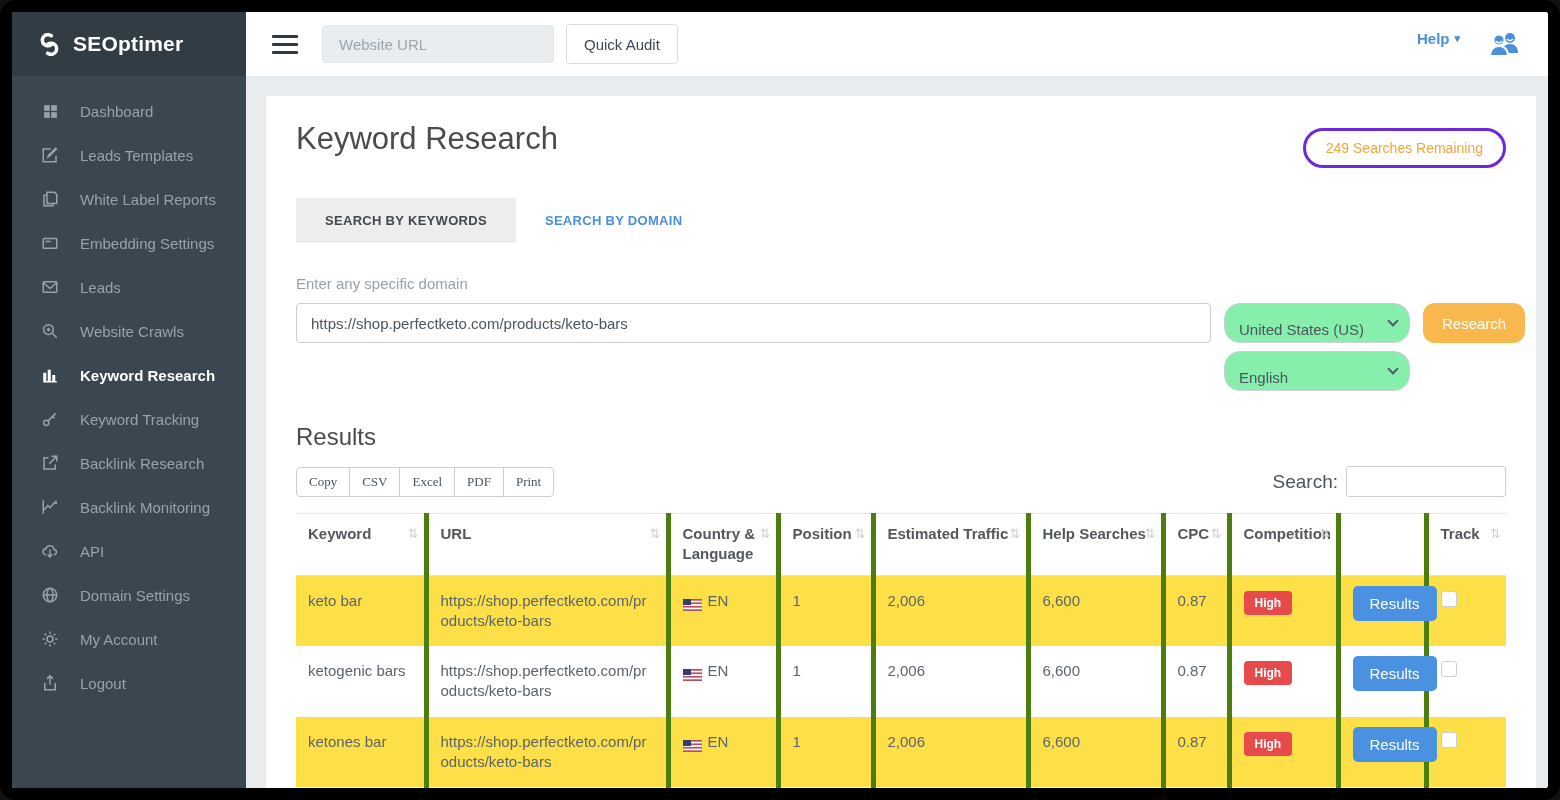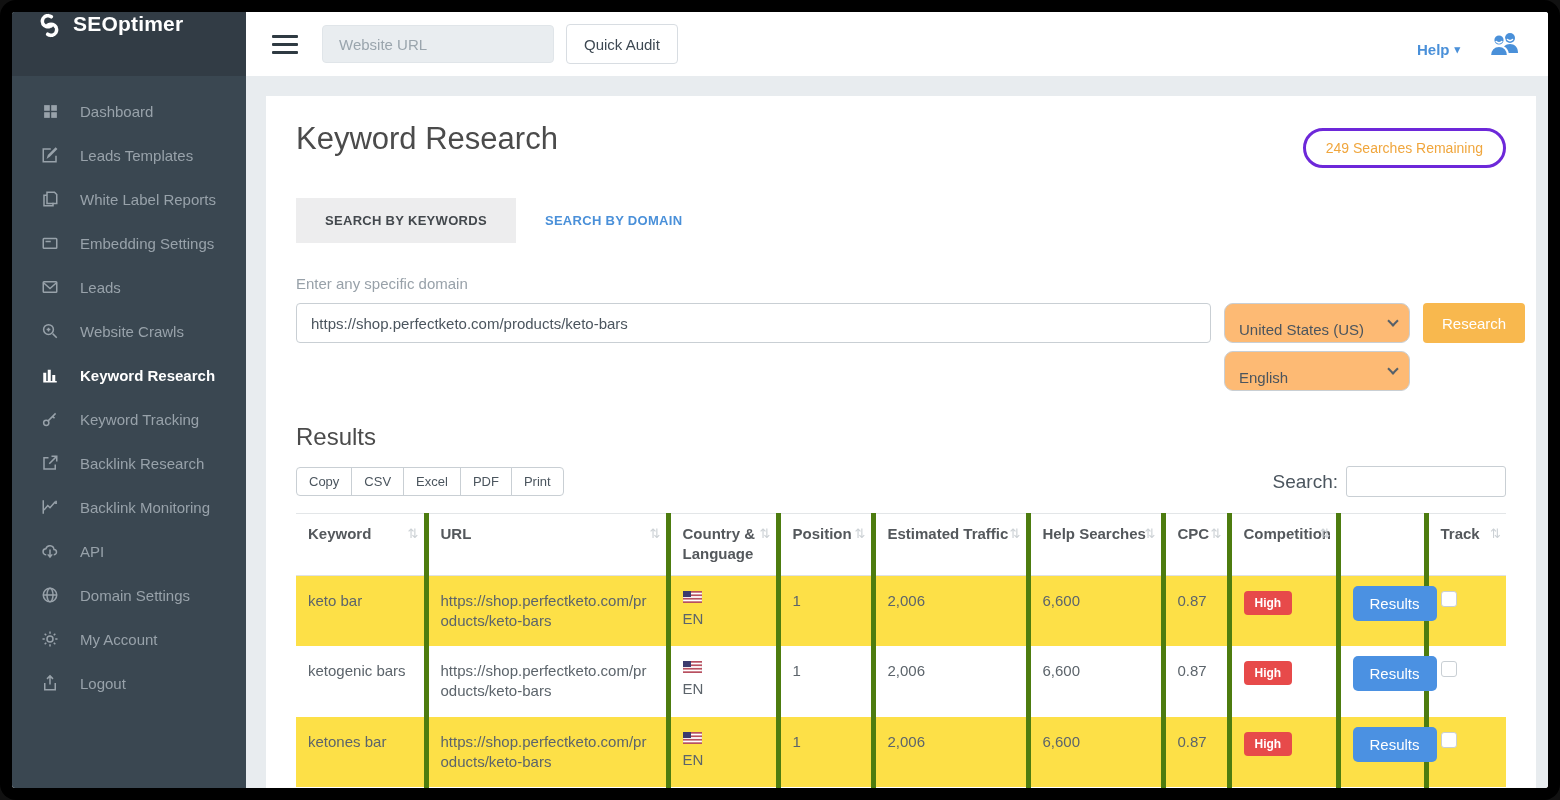--- a/index.html
+++ b/index.html
@@ -14,37 +14,37 @@
     background:#000;
     border-radius:16px;
     padding:12px;
     display:flex;
     overflow:hidden;
   }
   .app { flex:1; display:flex; overflow:hidden; border-radius:3px; background:#fff; }
 
   
   .sidebar { width:234px; flex:none; background:#3a4751; display:flex; flex-direction:column; }
-  .logo-bar { height:64px; flex:none; background:#323c45; display:flex; align-items:flex-start; padding-left:24px; gap:10px; }
+  .logo-bar { height:64px; flex:none; background:#323c45; display:flex; align-items:center; padding-left:24px; gap:10px; }
   .logo-text { color:#fff; font-size:21px; font-weight:bold; letter-spacing:.2px; }
   .nav { padding-top:14px; }
   .nav-item { display:flex; align-items:center; gap:20px; padding:13px 10px 13px 28px; color:#98a2aa; font-size:15px; cursor:pointer; }
   .nav-item .nicon { width:20px; flex:none; display:flex; justify-content:center; color:#98a2aa; }
   .nav-item.active { color:#ffffff; font-weight:bold; }
   .nav-item.active .nicon { color:#ffffff; }
 
   
   .main { flex:1; display:flex; flex-direction:column; background:#e8ecef; min-width:0; }
   .topbar { height:64px; flex:none; background:#fff; display:flex; align-items:center; padding:0 26px; }
   .hamburger { width:26px; display:flex; flex-direction:column; gap:5px; cursor:pointer; margin-right:24px; }
   .hamburger span { height:3px; background:#2f3a42; border-radius:1px; }
   .url-input { width:232px; height:38px; background:#e9edf0; border:1px solid #e0e5e9; border-radius:4px; padding:0 16px; font-size:15px; color:#3d4852; font-family:Liberation Sans, sans-serif; }
   .url-input::placeholder { color:#9aa5ad; }
   .quick-audit { margin-left:12px; height:40px; padding:0 17px; background:#fff; border:1px solid #d8dde2; border-radius:4px; font-size:15px; color:#3d4852; cursor:pointer; font-family:"Liberation Sans",sans-serif; }
-  .topbar-right { margin-left:auto; display:flex; align-items:flex-end; gap:26px; }
+  .topbar-right { margin-left:auto; display:flex; align-items:flex-start; gap:26px; }
   .help-link { color:#4a90d9; font-weight:bold; font-size:15px; cursor:pointer; display:flex; align-items:center; gap:5px; }
   .help-caret { font-size:11px; }
   .users-btn { cursor:pointer; display:flex; }
 
   
   .content { flex:1; padding:20px 12px 0 20px; overflow:hidden; }
   .card { background:#fff; height:100%; padding:24px 30px 0 30px; overflow:hidden; }
   .card-header { display:flex; justify-content:space-between; align-items:flex-start; }
   .page-title { font-size:31px; font-weight:400; color:#4b4b4b; line-height:1.25; }
   .remaining-badge { margin-top:8px; border:3px solid #6d28d9; color:#f0a63d; border-radius:20px; padding:9px 20px; font-size:14px; white-space:nowrap; }
@@ -53,31 +53,31 @@
   .tab { padding:15px 29px; font-size:13px; font-weight:bold; letter-spacing:.3px; cursor:pointer; }
   .tab.muted { background:#ededee; color:#43484d; }
   .tab.link { color:#4a90d9; }
 
   .domain-label { margin-top:32px; font-size:15px; color:#98a1a9; }
   .form-row { margin-top:11px; display:flex; gap:13px; align-items:flex-start; }
   .domain-input { width:915px; flex:none; height:40px; border:1px solid #c9cfd4; border-radius:4px; padding:0 14px; font-size:15px; color:#4b555e; font-family:"Liberation Sans",sans-serif; }
   .select-stack { display:flex; flex-direction:column; gap:8px; width:186px; flex:none; }
   .sel-wrap { position:relative; }
   .sel-wrap select {
-    width:100%; height:40px; border:1px solid #c9cfd4; border-radius:9px; background:#fdba74;
+    width:100%; height:40px; border:1px solid #c9cfd4; border-radius:16px; background:#86efac;
     padding:12px 30px 0 14px; font-size:15px; color:#4b555e; appearance:none; -webkit-appearance:none; cursor:pointer;
     font-family:"Liberation Sans",sans-serif;
   }
   .sel-chevron { position:absolute; right:13px; top:14px; width:8px; height:8px; border-right:2px solid #55606a; border-bottom:2px solid #55606a; transform:rotate(45deg); pointer-events:none; }
-  .research-btn { height:40px; padding:0 19px; background:#f8b84e; border:none; border-radius:4px; color:#fff; font-size:15px; cursor:pointer; font-family:"Liberation Sans",sans-serif; }
+  .research-btn { height:40px; padding:0 19px; background:#f8b84e; border:none; border-radius:12px; color:#fff; font-size:15px; cursor:pointer; font-family:"Liberation Sans",sans-serif; }
 
   .results-heading { margin-top:32px; font-size:24px; font-weight:400; color:#4b4b4b; }
   .toolbar-row { margin-top:15px; display:flex; align-items:center; }
   .export-group { display:flex; }
-  .export-btn { padding:6px 12px; background:#fff; border:1px solid #c9cfd4; margin-left:-1px; font-size:13px; color:#4b555e; cursor:pointer; font-family:Liberation Sans, sans-serif; }
+  .export-btn { padding:6px 12px; background:#fff; border:1px solid #c9cfd4; margin-left:-1px; font-size:13px; color:#4b555e; cursor:pointer; font-family:Liberation Serif, serif; }
   .export-btn:first-child { border-radius:4px 0 0 4px; margin-left:0; }
   .export-btn:last-child { border-radius:0 4px 4px 0; }
   .search-wrap { margin-left:auto; display:flex; align-items:center; gap:8px; }
   .search-label { font-size:19px; color:#4b555e; }
   .search-input { width:160px; height:31px; border:1px solid #c9cfd4; border-radius:3px; padding:0 8px; font-size:14px; font-family:"Liberation Sans",sans-serif; }
 
   
   table.results-table { margin-top:16px; width:1210px; border-collapse:collapse; table-layout:fixed; border-top:1px solid #e3e6e8; }
   .results-table th, .results-table td { border-left:5px solid #4d7c0f; vertical-align:top; text-align:left; }
   .results-table th:first-child, .results-table td:first-child { border-left:none; }
@@ -85,21 +85,21 @@
     height:56px; padding:10px 12px; font-size:15px; color:#54585c; font-weight:bold;
     border-bottom:1px solid #dfe2e4; position:relative; line-height:1.35;
   }
   .results-table th .sort { position:absolute; right:5px; top:11px; font-size:13px; color:#ccd1d5; font-weight:normal; cursor:pointer; }
   .results-table td { padding:15px 12px; font-size:15px; color:#5c646b; line-height:1.35; height:57px; }
   .results-table tr.striped { background:#fde047; }
   .col-keyword{width:130px} .col-url{width:242px} .col-country{width:110px} .col-position{width:95px}
   .col-traffic{width:155px} .col-searches{width:135px} .col-cpc{width:66px} .col-comp{width:109px}
   .col-action{width:88px} .col-track{width:80px}
   .url-cell { word-break:break-all; }
-  .country-cell { display:flex; align-items:flex-start; gap:6px;flex-direction:column; }
+  .country-cell { display:flex; align-items:flex-end; gap:6px; }
   .badge-high { display:inline-block; background:#e74a4a; color:#fff; font-size:12px; font-weight:bold; padding:4px 11px; border-radius:4px; }
   .comp-td { text-align:center; }
   .results-btn { background:#4b91e2; color:#fff; border:none; border-radius:5px; padding:9px 17px; font-size:15px; cursor:pointer; font-family:"Liberation Sans",sans-serif; }
   .action-td { padding-top:10px !important; text-align:center; }
   .track-cb { width:16px; height:16px; appearance:none; -webkit-appearance:none; border:1px solid #c9cfd4; border-radius:3px; background:#fff; cursor:pointer; margin:0; }
 </style>
 </head>
 <body>
 
 <div class="frame">

